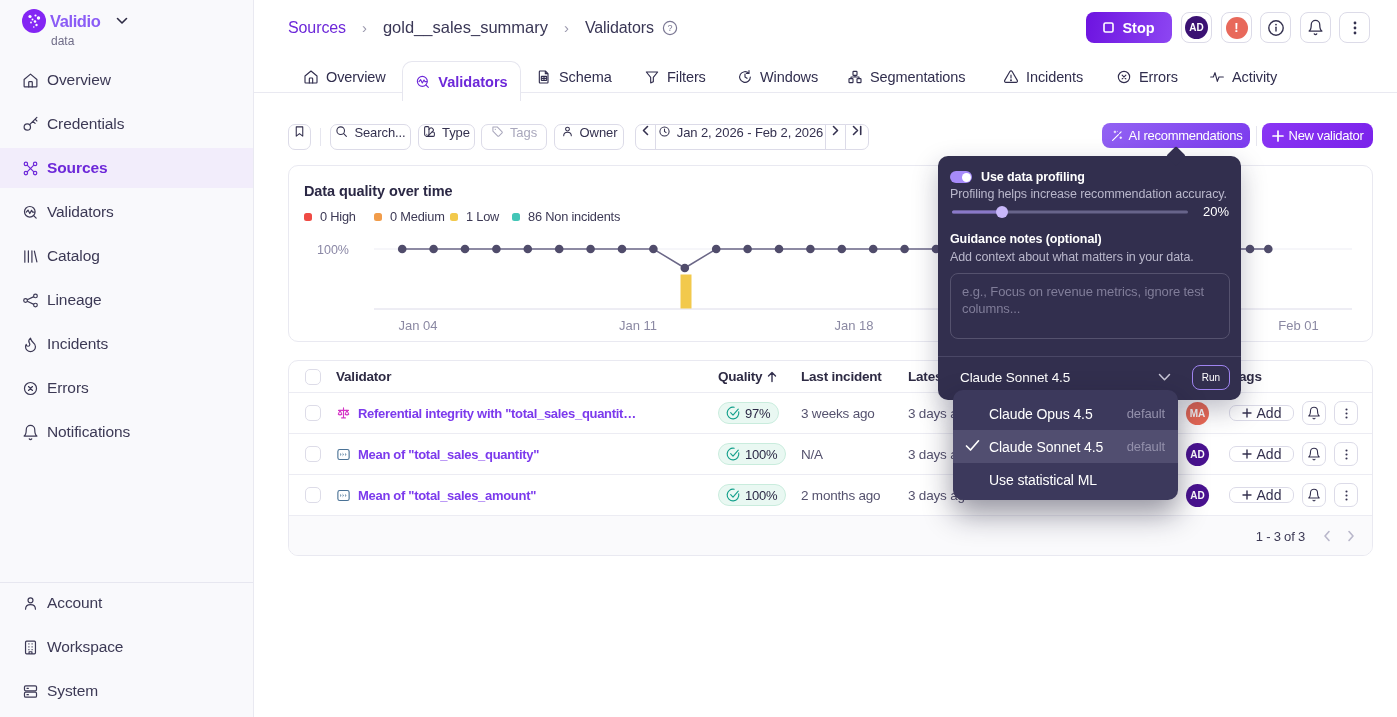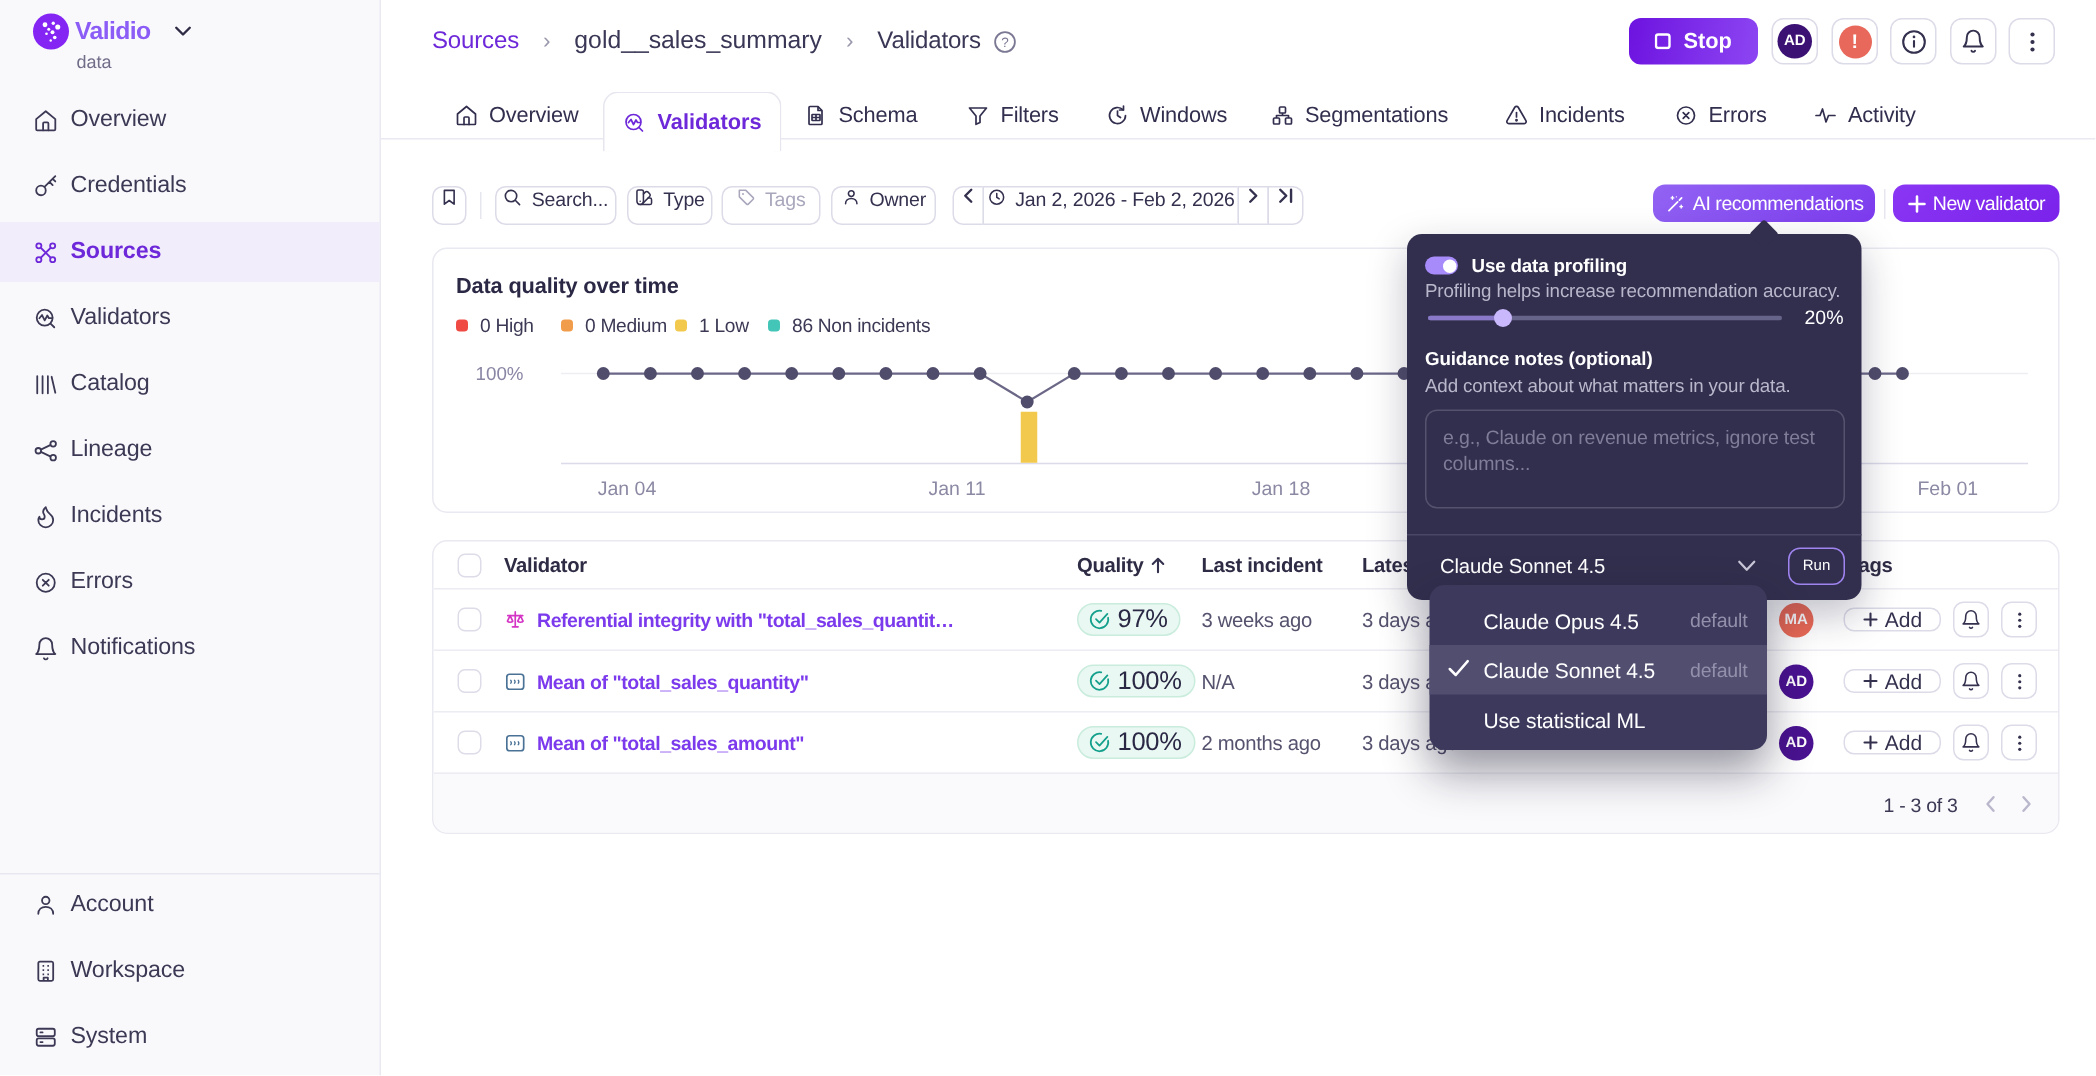--- a/index.html
+++ b/index.html
@@ -60,21 +60,21 @@
 .c2 { width:382px; flex:none; display:flex; align-items:center; }
 .c3 { width:83px; flex:none; }
 .c4 { width:107px; flex:none; }
 .c5 { width:278px; flex:none; }
 .c6 { width:43px; flex:none; }
 .c7 { width:73px; flex:none; }
 .c8 { width:73px; flex:none; display:flex; align-items:center; gap:8px; }
 .cbox { width:16px; height:16px; border:1px solid #dddce8; border-radius:5px; background:#fff; }
 .vlink { color:#7c3aed; font-weight:700; font-size:13px; letter-spacing:-0.3px; white-space:nowrap; }
 .gray { color:#55526e; font-size:13.5px; letter-spacing:-0.2px; }
-.badge { display:inline-flex; align-items:center; gap:5px; height:22px; padding:0 8px 0 7px; background:#e9f8f2; border:1px solid #c9ecdd; border-radius:11px; font-size:17px; color:#2b2845; letter-spacing:-0.2px; }
+.badge { display:inline-flex; align-items:center; gap:5px; height:22px; padding:0 8px 0 7px; background:#e9f8f2; border:1px solid #c9ecdd; border-radius:11px; font-size:13px; color:#2b2845; letter-spacing:-0.2px; }
 .avatar { width:23px; height:23px; border-radius:50%; display:flex; align-items:center; justify-content:center; font-size:10px; font-weight:700; color:#fff; }
 .addbtn { width:65px; height:16px; border:1px solid #dcdbe8; border-radius:7px; background:#fff; display:flex; align-items:center; justify-content:center; gap:5px; font-size:14px; color:#34314f; }
 .sqbtn { width:24px; height:24px; border:1px solid #dcdbe8; border-radius:7px; background:#fff; display:flex; align-items:center; justify-content:center; }
 #tfoot { display:flex; align-items:center; height:41px; border-top:1px solid #ececf3; background:#fafafc; justify-content:flex-end; font-size:13px; color:#3c3955; letter-spacing:-0.2px; }
 
 
 #popover { position:absolute; left:938px; top:156px; width:303px; height:244px; background:#322f4e; border-radius:10px; box-shadow:0 10px 26px rgba(30,27,60,0.28); color:#fff; }
 #pop-caret { position:absolute; left:231px; top:-7px; width:14px; height:14px; background:#322f4e; transform:rotate(45deg); border-radius:2px; }
 #popover .h { font-weight:700; font-size:12.5px; letter-spacing:-0.1px; }
 #popover .d { color:#b9b7cb; font-size:12.5px; letter-spacing:-0.1px; }
@@ -621,21 +621,21 @@
   <div class="h" style="position:absolute;left:43px;top:14px;">Use data profiling</div>
   <div class="d" style="position:absolute;left:12px;top:31px;">Profiling helps increase recommendation accuracy.</div>
   <svg class="abs" style="left:12px;top:48px;" width="240" height="16" viewBox="0 0 240 16">
     <rect x="2" y="6.5" width="236" height="3" rx="1.5" fill="#67648a"></rect>
     <rect x="2" y="6.5" width="50" height="3" rx="1.5" fill="#8a79c9"></rect>
     <circle cx="52" cy="8" r="6" fill="#c9b8fb"></circle>
   </svg>
   <div style="position:absolute;right:12px;top:48px;font-size:13px;color:#fff;">20%</div>
   <div class="h" style="position:absolute;left:12px;top:76px;">Guidance notes (optional)</div>
   <div class="d" style="position:absolute;left:12px;top:94px;">Add context about what matters in your data.</div>
-  <div id="pop-ta">e.g., Claude on revenue metrics, ignore test columns...</div>
+  <div id="pop-ta">e.g., Focus on revenue metrics, ignore test columns...</div>
   <div id="pop-divider"></div>
   <div style="position:absolute;left:22px;top:214px;font-size:13.5px;color:#fff;letter-spacing:-0.1px;">Claude Sonnet 4.5</div>
   <svg class="abs" style="left:220px;top:217px;" width="13" height="9" viewBox="0 0 13 9">
       <path d="M1.5 1.5 L6.5 6.8 L11.5 1.5" fill="none" stroke="#c9c7d8" stroke-width="1.5" stroke-linecap="round" stroke-linejoin="round"></path>
     </svg>
   <div id="pop-run">Run</div>
 </div>
 
 <div id="menu">
   <div class="mitem">

